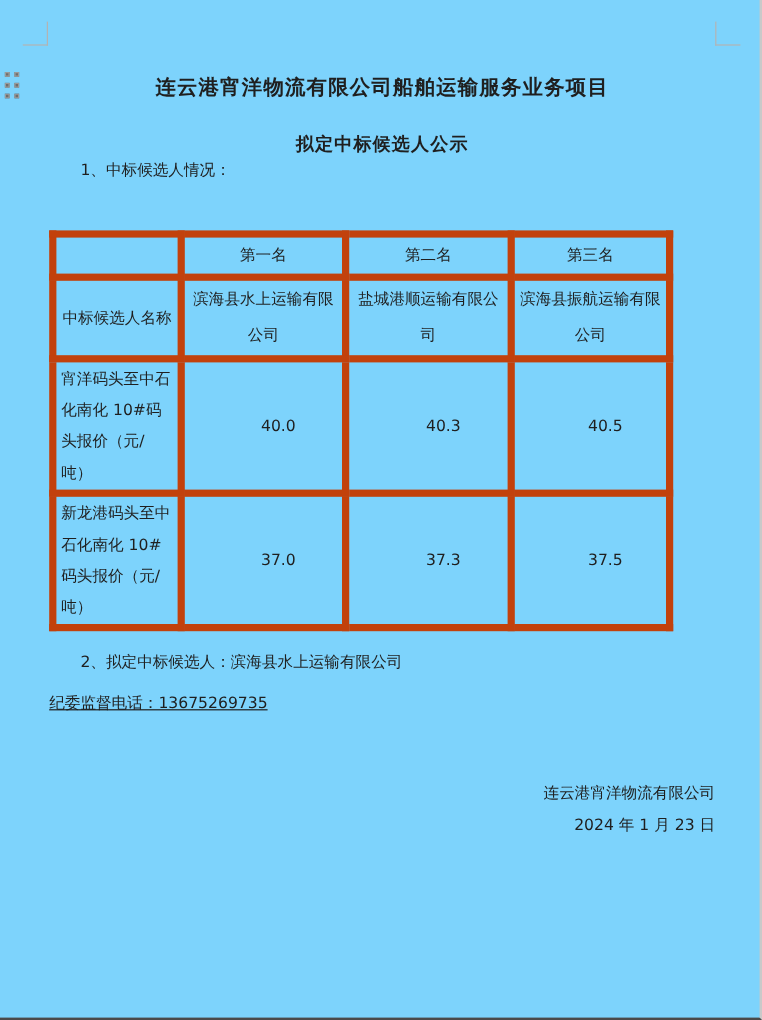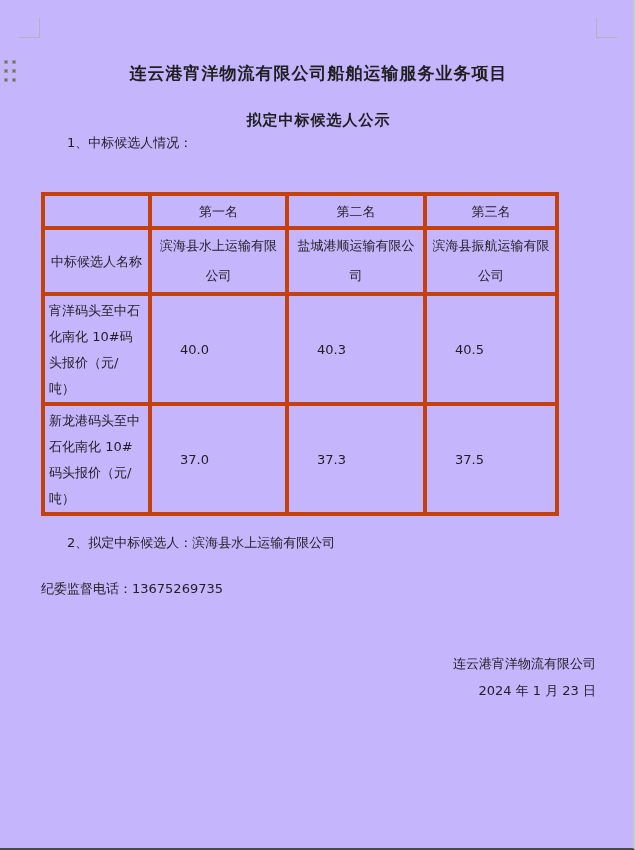--- a/index.html
+++ b/index.html
@@ -5,21 +5,21 @@
   html, body {
     margin: 0;
     padding: 0;
     background: #ffffff;
     font-family: "DejaVu Sans", sans-serif;
   }
   .page {
     position: relative;
     width: 633px;
     height: 848px;
-    background: #c4b5fd;
+    background: #7dd3fc;
     border-right: 2px solid #c9c9c9;
     border-bottom: 2px solid #4a4a4a;
     overflow: hidden;
     color: #1f1f1f;
   }
   
   .margin-mark {
     position: absolute;
     width: 20px;
     height: 19px;
@@ -80,45 +80,45 @@
   }
   .intro { margin-top: 27px; }
   .s1 { margin-top: 0; }
   table.bid-table {
     border-collapse: collapse;
     table-layout: fixed;
     width: 514px;
     margin-top: 38px;
   }
   table.bid-table td {
-    border: 4px solid #c2410c;
+    border: 6px solid #c2410c;
     font-size: 13px;
     vertical-align: middle;
     padding: 0 3px;
     overflow: hidden;
   }
   table.bid-table col.c1 { width: 107px; }
   table.bid-table col.c2 { width: 137px; }
   table.bid-table col.c3 { width: 138px; }
   table.bid-table col.c4 { width: 132px; }
   tr.hdr td { height: 30px; text-align: center; }
   tr.names td { height: 62px; text-align: center; line-height: 30px; }
   tr.names td.rowlabel { line-height: 23px; }
-  tr.price td { height: 70px; text-align: left; padding-left: 28px; }
+  tr.price td { height: 70px; text-align: center; padding-left: 28px; }
   tr.price td.rowlabel {
     text-align: left;
     vertical-align: top;
     line-height: 26px;
     padding: 2px 4px 0 4px;
     margin-top: 44px;
   }
   .num { font-family: "DejaVu Sans", sans-serif; }
   .s2 { margin-top: 15px; }
   .s3 { margin-top: 2px; line-height: 27px; }
-  .phones { margin-top: 23px; }
+  .phones { margin-top: 11px; text-decoration: underline; }
   .phones p { margin: 0; line-height: 23px; }
   .signature {
     margin-top: 50px;
     text-align: right;
     line-height: 27px;
   }
   .signature div { margin: 0; }
 </style>
 </head>
 <body>

